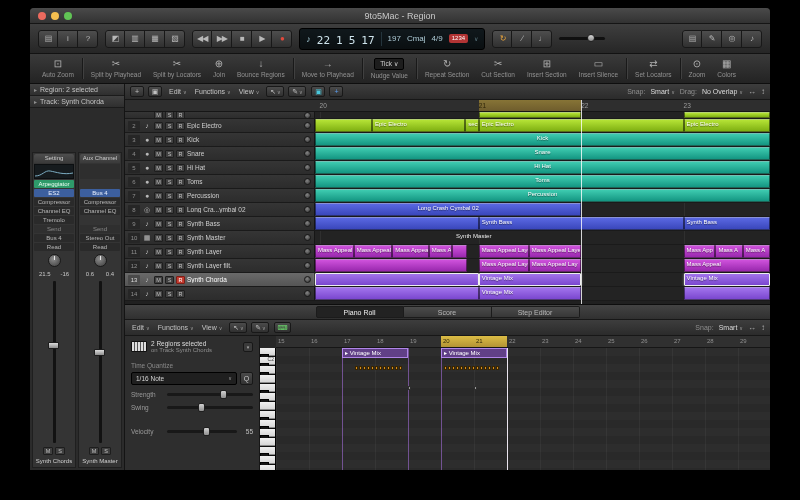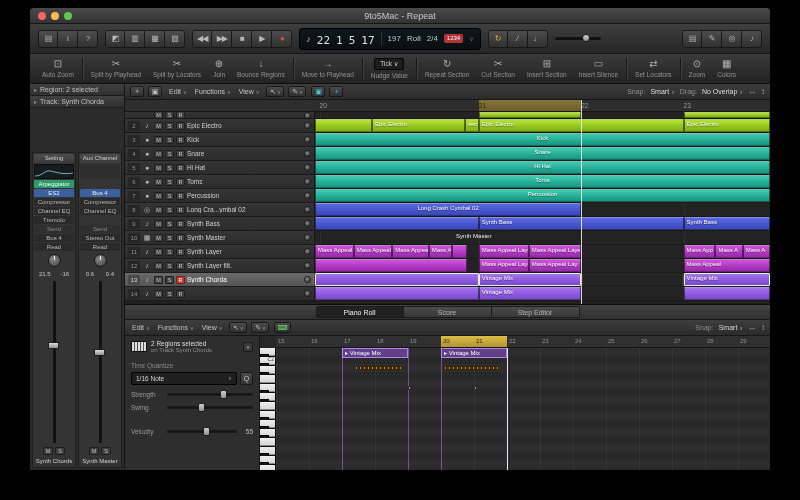--- a/index.html
+++ b/index.html
@@ -156,21 +156,21 @@
 
 <div class="screen">
  <div class="window">
 
   <div class="titlebar">
     <div class="tl">
       <i class="r"></i>
       <i class="y"></i>
       <i class="g"></i>
     </div>
-    <span class="title">9to5Mac - Repeat</span>
+    <span class="title">9to5Mac - Region</span>
   </div>
 
   <div class="toolbar">
     <div class="tgroup">
           <div class="tbtn">▤</div>
           <div class="tbtn">i</div>
           <div class="tbtn">?</div>
         </div>
     <div class="tgroup">
           <div class="tbtn">◩</div>
@@ -183,22 +183,22 @@
           <div class="tbtn">▶▶</div>
           <div class="tbtn">■</div>
           <div class="tbtn">▶</div>
           <div class="tbtn" style="color: rgb(224, 73, 60);">●</div>
         </div>
     <div class="lcd">
       <span class="lcd-note">♪</span>
       <span class="lcd-pos"><b>22</b><b>1</b><b>5</b><b>17</b></span>
       <span class="lcd-div"></span>
       <span class="lcd-small">197</span>
-      <span class="lcd-small">Roll</span>
-      <span class="lcd-small">2/4</span>
+      <span class="lcd-small">Cmaj</span>
+      <span class="lcd-small">4/9</span>
       <span class="lcd-count">1234</span>
       <span class="lcd-carat">∨</span>
     </div>
     <div class="tgroup">
           <div class="tbtn" style="color: rgb(232, 163, 60);">↻</div>
           <div class="tbtn">∕</div>
           <div class="tbtn">♩</div>
         </div>
     <div class="hslider">
           <i class="kn"></i>

